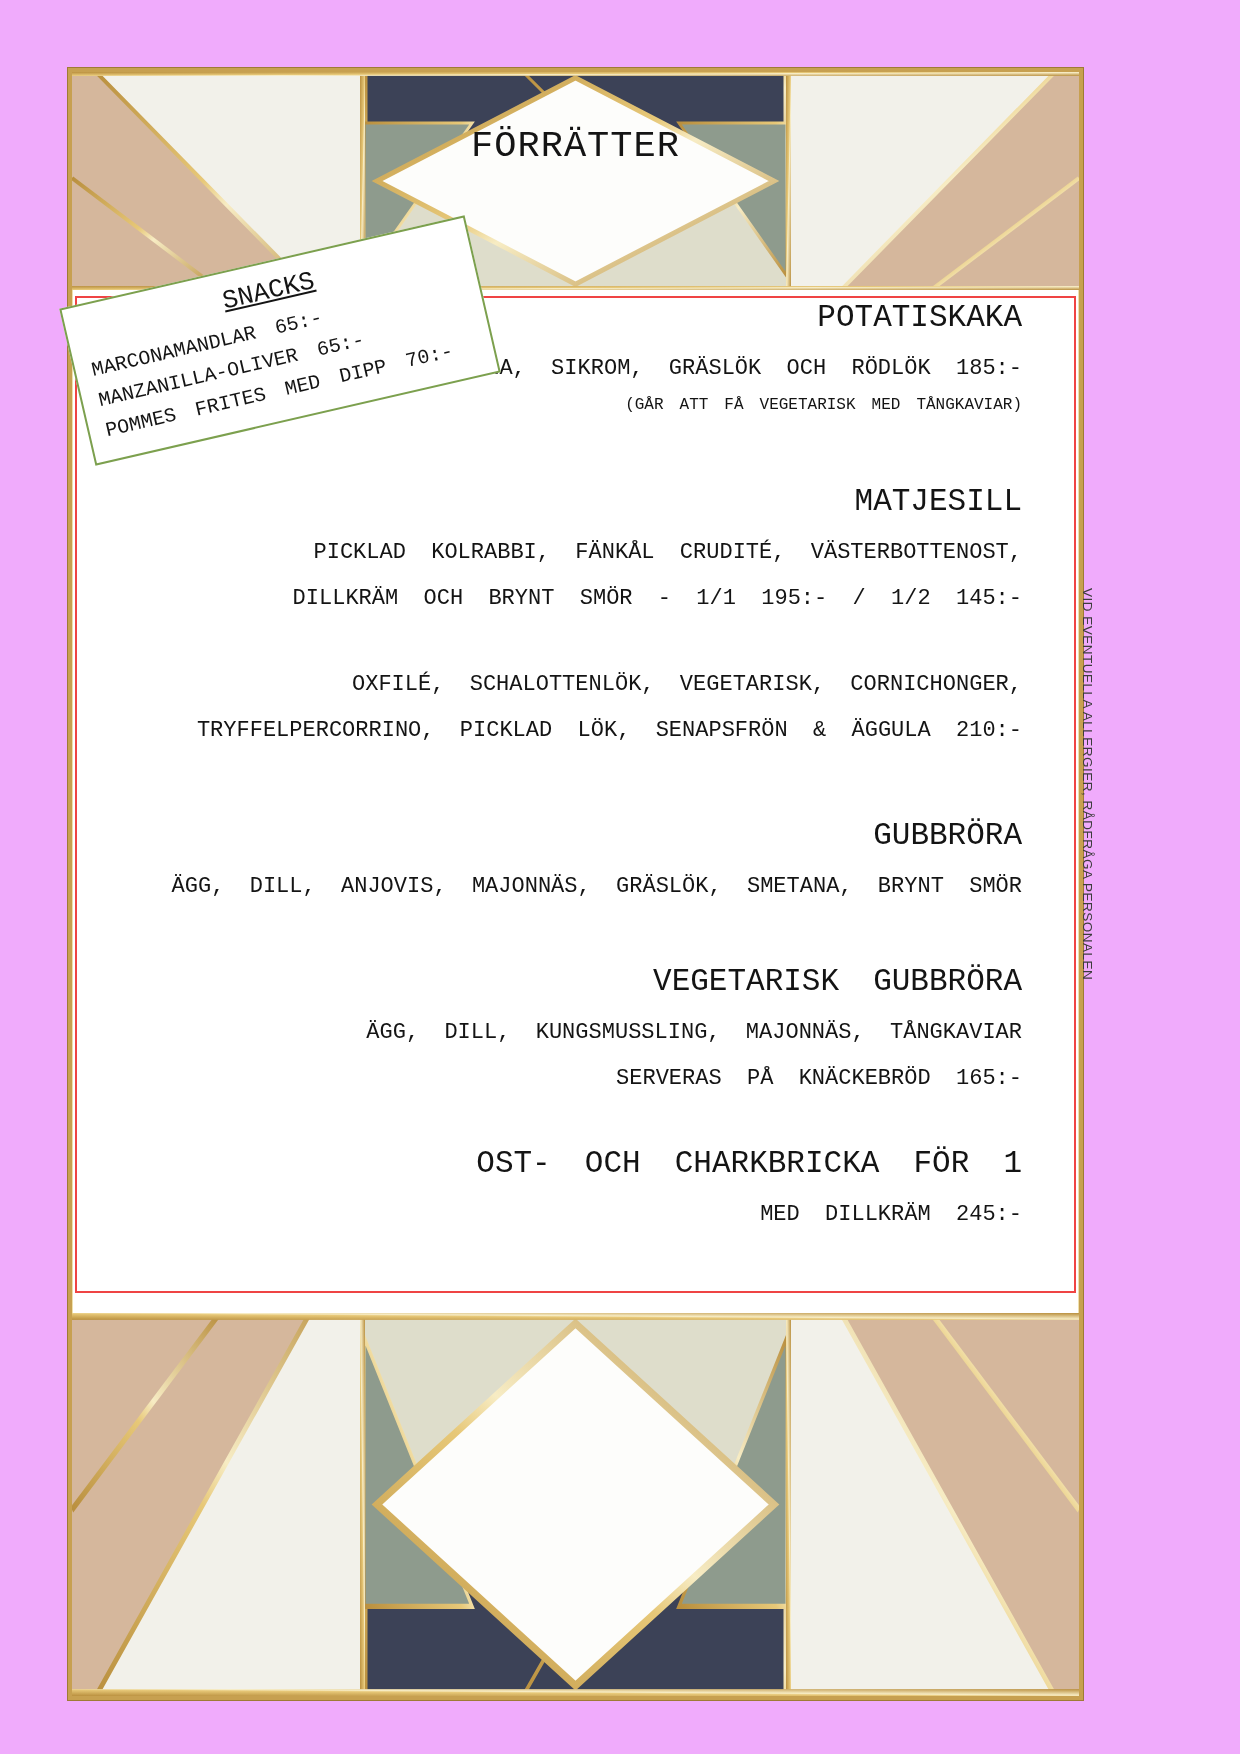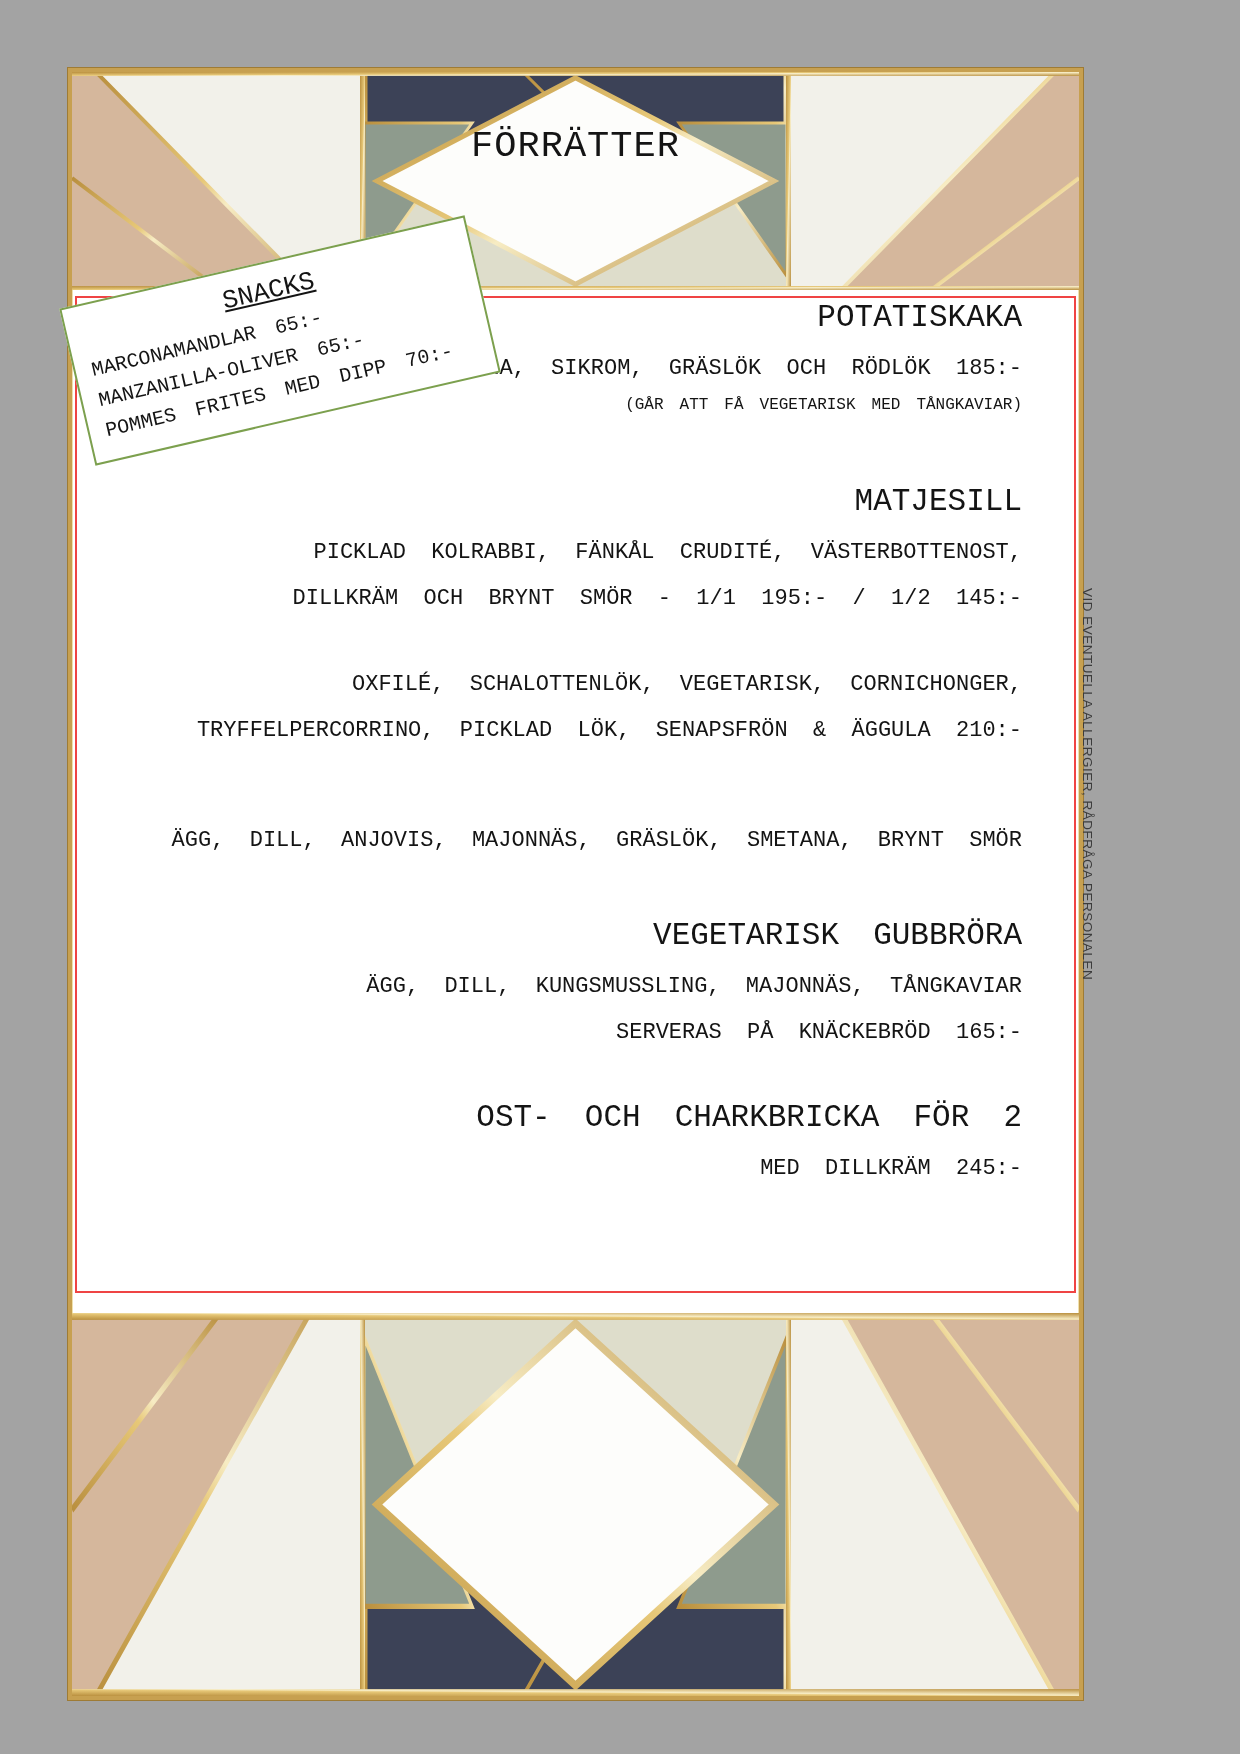--- a/index.html
+++ b/index.html
@@ -1,16 +1,16 @@
 <!DOCTYPE html>
 <html><head>
 <meta charset="utf-8">
 <style>
   html,body{margin:0;padding:0;background:#ffffff;}
-  .page{position:relative;width:1240px;height:1754px;background:#a3a3a3;overflow:hidden;
+  .page{position:relative;width:1240px;height:1754px;background:#f0abfc;overflow:hidden;
         font-family:"Liberation Mono","DejaVu Sans Mono",monospace;color:#141414;}
 
   
   .frame{position:absolute;left:68px;top:68px;width:1007px;height:1624px;
          border:4px solid #c7a050;box-sizing:content-box;
          box-shadow:0 0 0 1px #9e7b35, inset 0 0 0 1px #efe0ad;background:#ffffff;}
 
   .band{position:absolute;left:0;width:1007px;display:block;}
   .band-top{top:0;height:218px;}
   .band-bottom{bottom:0;height:383px;transform:scaleY(-1);}
@@ -105,31 +105,32 @@
         <div class="line">PICKLAD KOLRABBI, FÄNKÅL CRUDITÉ, VÄSTERBOTTENOST,</div>
         <div class="line">DILLKRÄM OCH BRYNT SMÖR - 1/1 195:- / 1/2 145:-</div>
       </div>
 
       <div class="section sec-2">
         <div class="line">OXFILÉ, SCHALOTTENLÖK, VEGETARISK, CORNICHONGER,</div>
         <div class="line">TRYFFELPERCORRINO, PICKLAD LÖK, SENAPSFRÖN &amp; ÄGGULA 210:-</div>
       </div>
 
       <div class="section sec-3">
+        <h2>GUBBRÖRA</h2>
         <div class="line">ÄGG, DILL, ANJOVIS, MAJONNÄS, GRÄSLÖK, SMETANA, BRYNT SMÖR</div>
       </div>
 
       <div class="section sec-4">
         <h2>VEGETARISK GUBBRÖRA</h2>
         <div class="line">ÄGG, DILL, KUNGSMUSSLING, MAJONNÄS, TÅNGKAVIAR</div>
         <div class="line">SERVERAS PÅ KNÄCKEBRÖD 165:-</div>
       </div>
 
       <div class="section sec-5">
-        <h2>OST- OCH CHARKBRICKA FÖR 2</h2>
+        <h2>OST- OCH CHARKBRICKA FÖR 1</h2>
         <div class="line">MED DILLKRÄM 245:-</div>
       </div>
 
     </div>
 
     <svg class="band band-bottom" viewBox="0 0 1007 222" preserveAspectRatio="none">
       <use href="#band"></use>
     </svg>
 
   </div>

